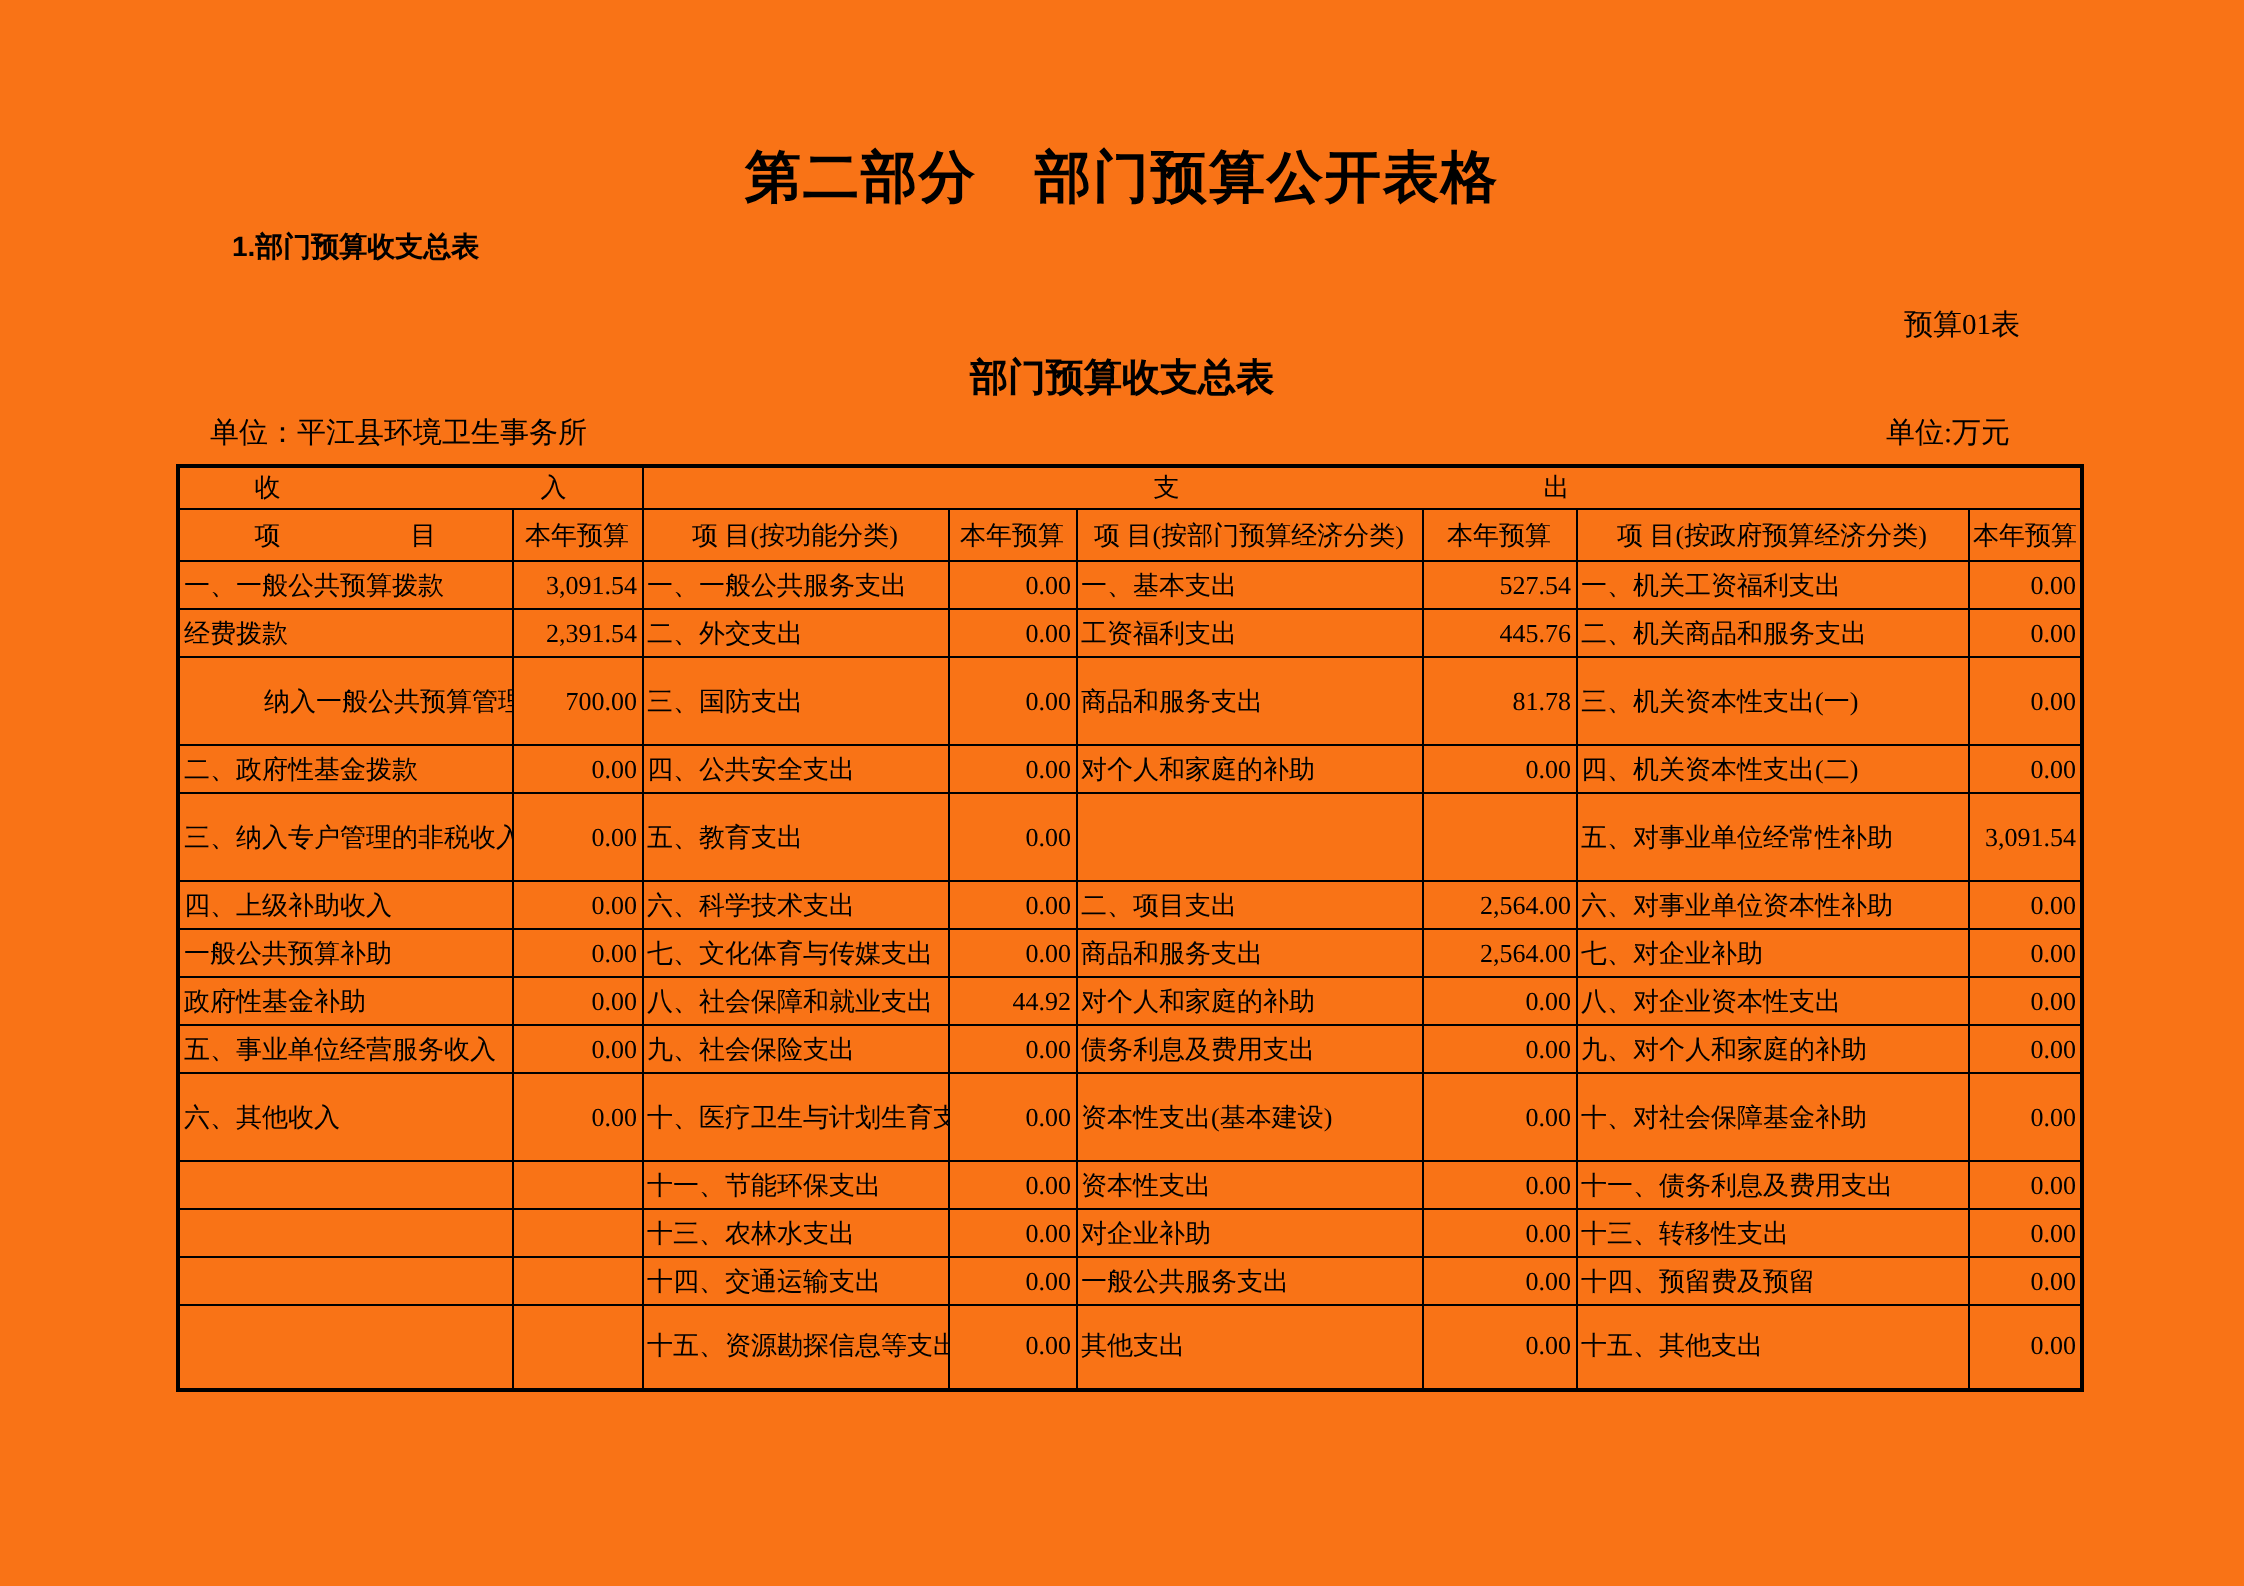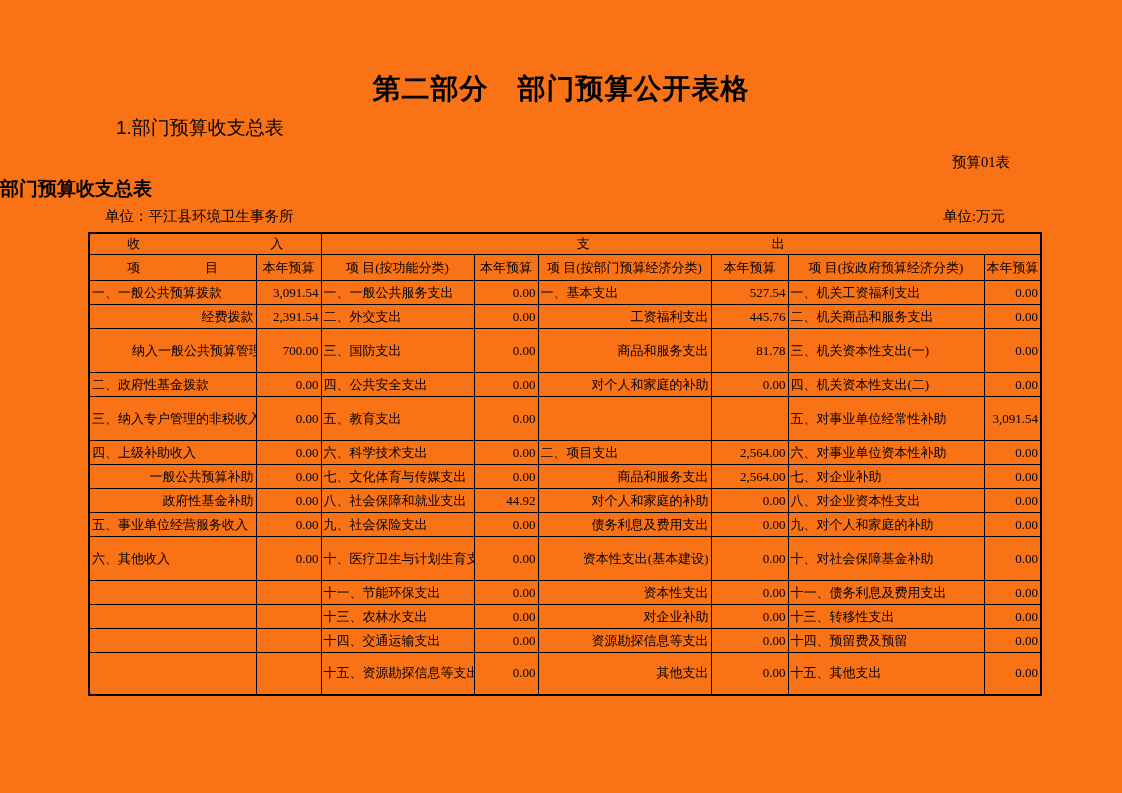--- a/index.html
+++ b/index.html
@@ -17,33 +17,33 @@
     text-align: center;
     font-family: "Liberation Sans", sans-serif;
     font-weight: bold;
     font-size: 28px;
     letter-spacing: 1px;
   }
   .section-title {
     position: absolute;
     top: 115px; left: 116px;
     font-family: "Liberation Sans", sans-serif;
-    font-weight: normal;
-    font-size: 19px;
+    font-weight: bold;
+    font-size: 14px;
   }
   .form-tag {
     position: absolute;
     top: 153px; right: 112px;
     font-family: "Liberation Serif", serif;
     font-size: 14.5px;
   }
   .table-title {
     position: absolute;
     top: 176px; left: 0; width: 1122px;
-    text-align: left;
+    text-align: center;
     font-family: "Liberation Sans", sans-serif;
     font-weight: bold;
     font-size: 19px;
   }
   .org-label {
     position: absolute;
     top: 207px; left: 105px;
     font-family: "Liberation Serif", serif;
     font-size: 14.5px;
   }
@@ -70,21 +70,21 @@
     overflow: hidden;
     white-space: nowrap;
     vertical-align: middle;
     line-height: 20px;
   }
   table.budget-table thead td {
     text-align: center;
     white-space: pre;
   }
   td.s-l { text-align: left; }
-  td.s-c { text-align: right; }
+  td.s-c { text-align: left; }
   td.s-v { text-align: right; }
   td.s-w { text-align: left; white-space: normal; }
   td.s-i { text-align: left; white-space: normal; text-indent: 40px; }
   .c1 { width: 167px; } .c2 { width: 65px; }
   .c3 { width: 153px; } .c4 { width: 64px; }
   .c5 { width: 173px; } .c6 { width: 77px; }
   .c7 { width: 196px; } .c8 { width: 57px; }
 </style>
 </head>
 <body>
@@ -243,21 +243,21 @@
           <td class="s-c">对企业补助</td>
           <td class="s-v">0.00</td>
           <td class="s-l">十三、转移性支出</td>
           <td class="s-v">0.00</td>
         </tr>
         <tr style="height: 24px; margin-left: 24px;">
           <td class="s-l"></td>
           <td class="s-v"></td>
           <td class="s-l">十四、交通运输支出</td>
           <td class="s-v">0.00</td>
-          <td class="s-c">资源勘探信息等支出</td>
+          <td class="s-c">一般公共服务支出</td>
           <td class="s-v">0.00</td>
           <td class="s-l">十四、预留费及预留</td>
           <td class="s-v">0.00</td>
         </tr>
         <tr style="height: 42px;">
           <td class="s-l"></td>
           <td class="s-v"></td>
           <td class="s-w">十五、资源勘探信息等支出</td>
           <td class="s-v">0.00</td>
           <td class="s-c">其他支出</td>

